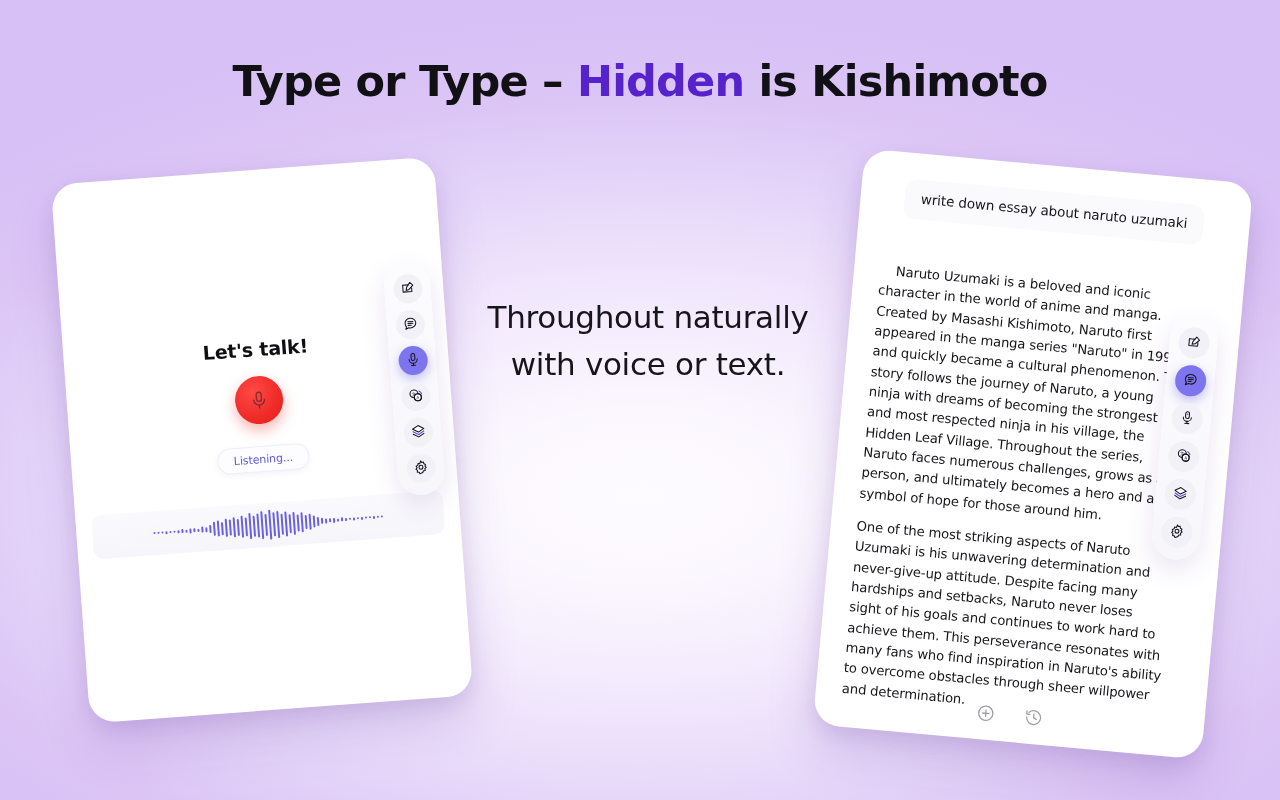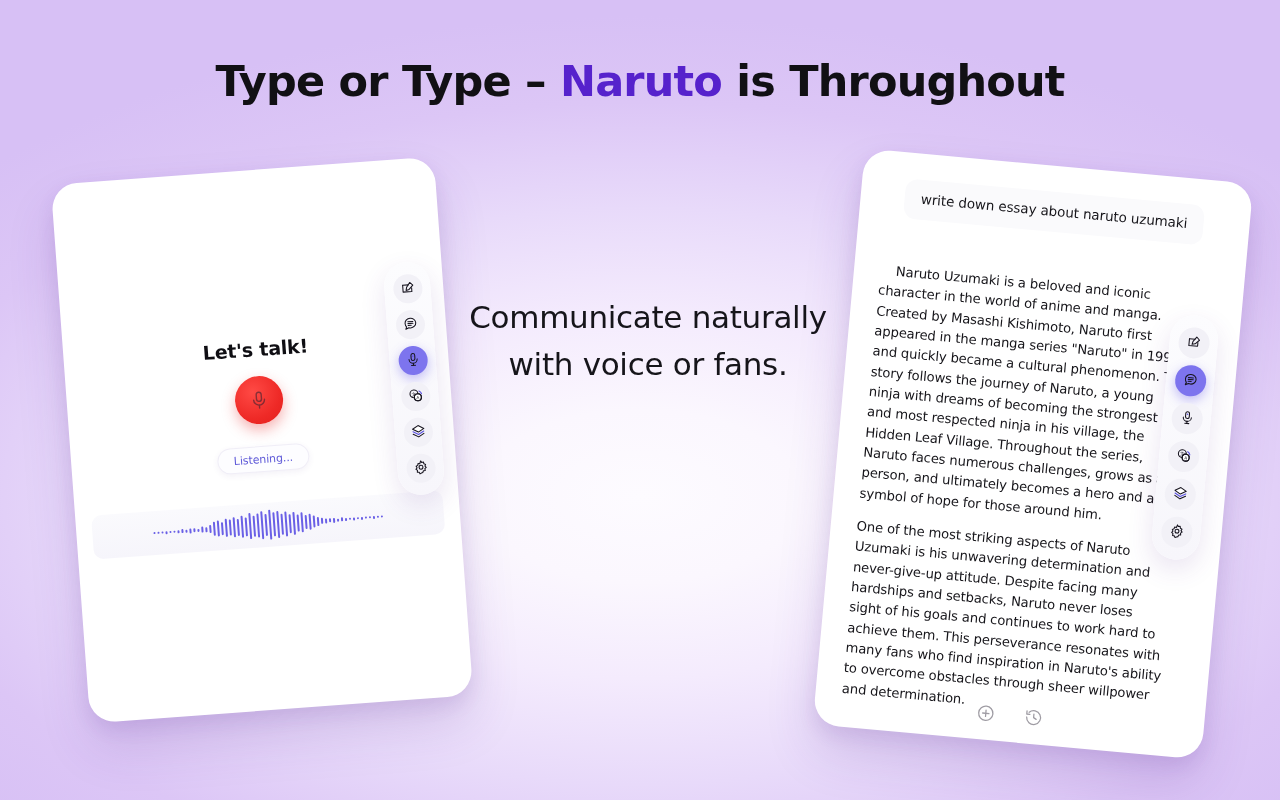--- a/index.html
+++ b/index.html
@@ -207,24 +207,24 @@
     opacity:.45;
   }
   .footer-btn svg { width:19px; height:19px; }
 </style>
 </head>
 <body>
 
 <div id="stage">
 
   <h1 class="headline">
-    <span>Type or Type – </span><span class="accent">Naruto</span><span> is Throughout</span>
+    <span>Type or Type – </span><span class="accent">Hidden</span><span> is Kishimoto</span>
   </h1>
 
-  <p class="center-copy">Communicate naturally with voice or fans.</p>
+  <p class="center-copy">Throughout naturally with voice or text.</p>
 
   <div class="card" id="card-voice">
     <div class="lets-talk">Let's talk!</div>
 
     <button class="mic-btn">
       <svg viewBox="0 0 24 24" fill="none" stroke="#2a2030" stroke-width="1.7" stroke-linecap="round" stroke-linejoin="round">
         <rect x="9" y="2.5" width="6" height="11" rx="3"></rect>
         <path d="M5.5 11.5a6.5 6.5 0 0 0 13 0"></path>
         <line x1="12" y1="18" x2="12" y2="21.5"></line>
       </svg>

